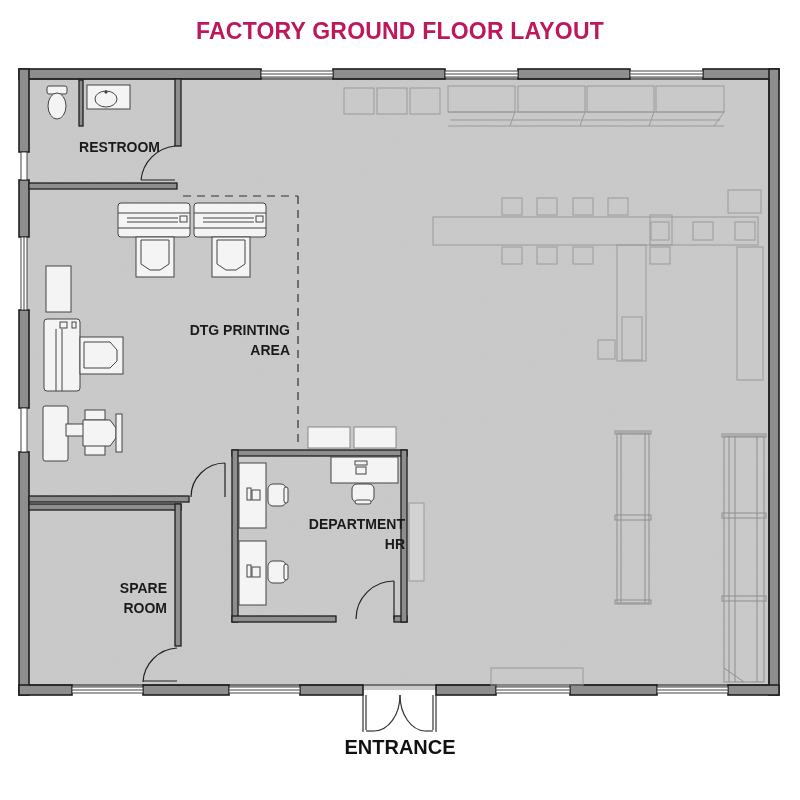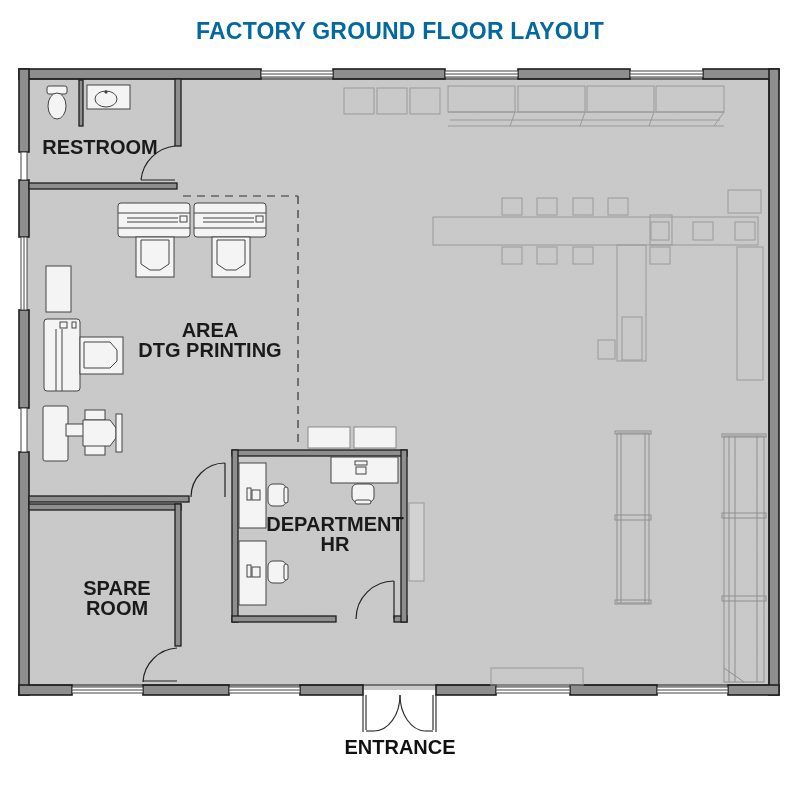--- a/index.html
+++ b/index.html
@@ -1,19 +1,19 @@
 <!DOCTYPE html>
 <html><head>
 <meta charset="utf-8">
 <style>
   html, body { margin:0; padding:0; background:#ffffff; }
   body { width:800px; height:800px; position:relative; overflow:hidden; font-family:"Liberation Sans", sans-serif; }
-  .title { position:absolute; left:0; top:18px; width:800px; text-align:center; font-size:23px; font-weight:bold; color:#0369a1; letter-spacing:0.2px; }
+  .title { position:absolute; left:0; top:18px; width:800px; text-align:center; font-size:23px; font-weight:bold; color:#be185d; letter-spacing:0.2px; }
   .plan { position:absolute; left:0; top:0; width:800px; height:800px; }
-  .room-label { position:absolute; font-weight:bold; color:#1a1a1a; text-align:center; font-size:20px; line-height:20px; }
+  .room-label { position:absolute; font-weight:bold; color:#1a1a1a; text-align:right; font-size:14px; line-height:20px; }
   .entrance-label { position:absolute; left:340px; top:736px; width:120px; text-align:center; font-weight:bold; font-size:20px; color:#111; }
 </style>
 </head>
 <body>
 
 <div class="title">FACTORY GROUND FLOOR LAYOUT</div>
 
 <svg class="plan" viewBox="0 0 800 800" xmlns="http://www.w3.org/2000/svg">
   <defs>
     <filter id="noise" x="0" y="0" width="100%" height="100%">
@@ -274,22 +274,22 @@
     <rect x="722" y="513" width="44" height="5"></rect>
     <rect x="722" y="596" width="44" height="5"></rect>
     <line x1="724" y1="668" x2="744" y2="682"></line>
   </g>
   <rect x="491" y="668" width="92" height="17" fill="none" stroke="#9a9a9a" stroke-width="1"></rect>
 </svg>
 
 <div class="room-label" style="left:40px; top:137px; width:120px;">RESTROOM</div>
 
 <div class="room-label" style="left:130px; top:320px; width:160px;">
+  <div>DTG PRINTING</div>
   <div>AREA</div>
-  <div>DTG PRINTING</div>
 </div>
 
 <div class="room-label" style="left:265px; top:514px; width:140px;">
   <div>DEPARTMENT</div>
   <div>HR</div>
 </div>
 
 <div class="room-label" style="left:67px; top:578px; width:100px;">
   <div>SPARE</div>
   <div>ROOM</div>

